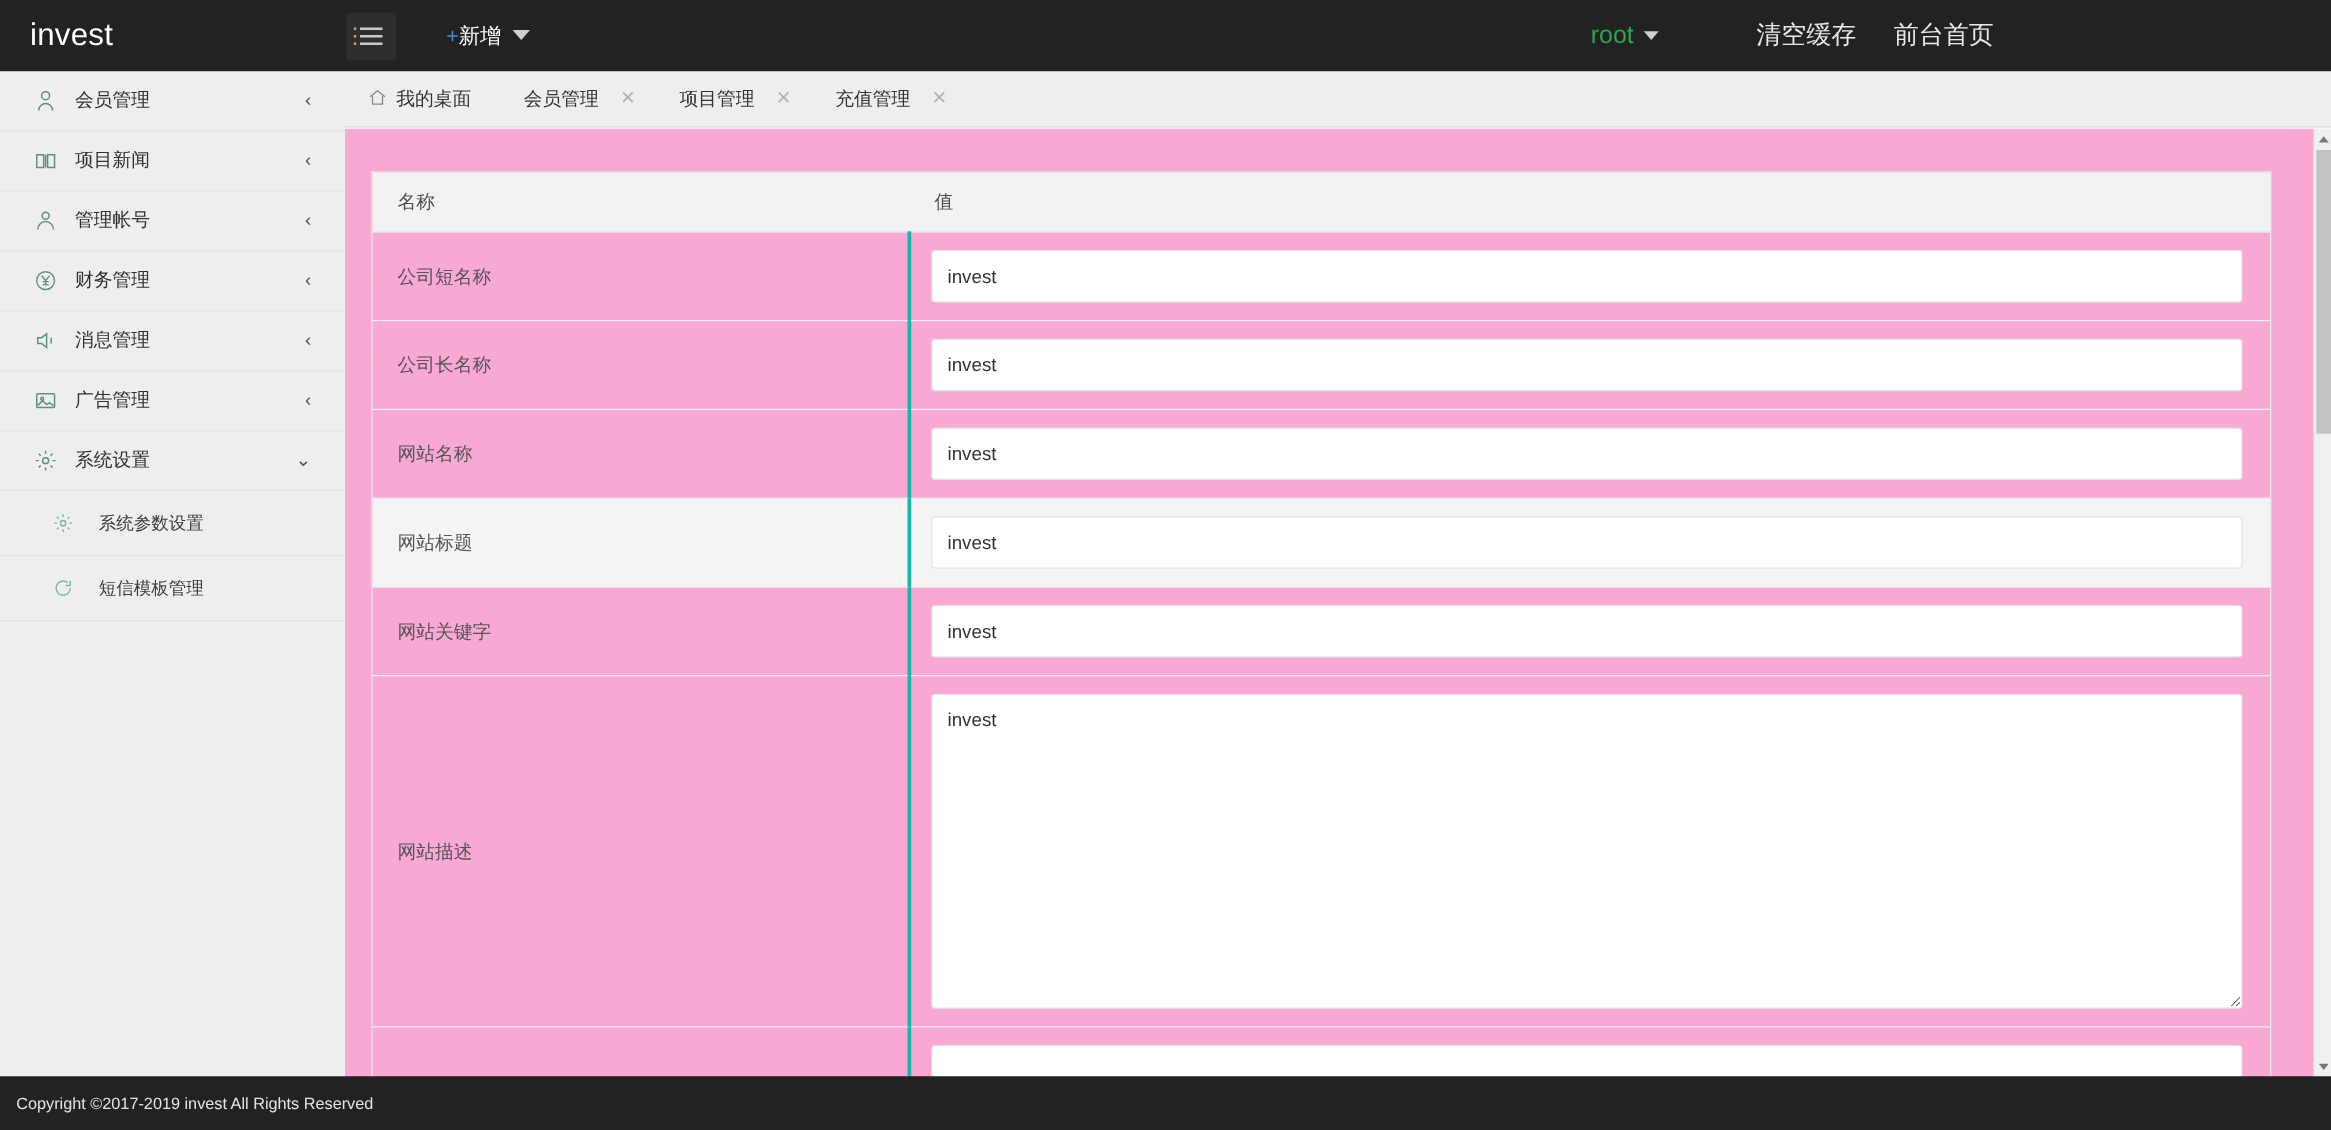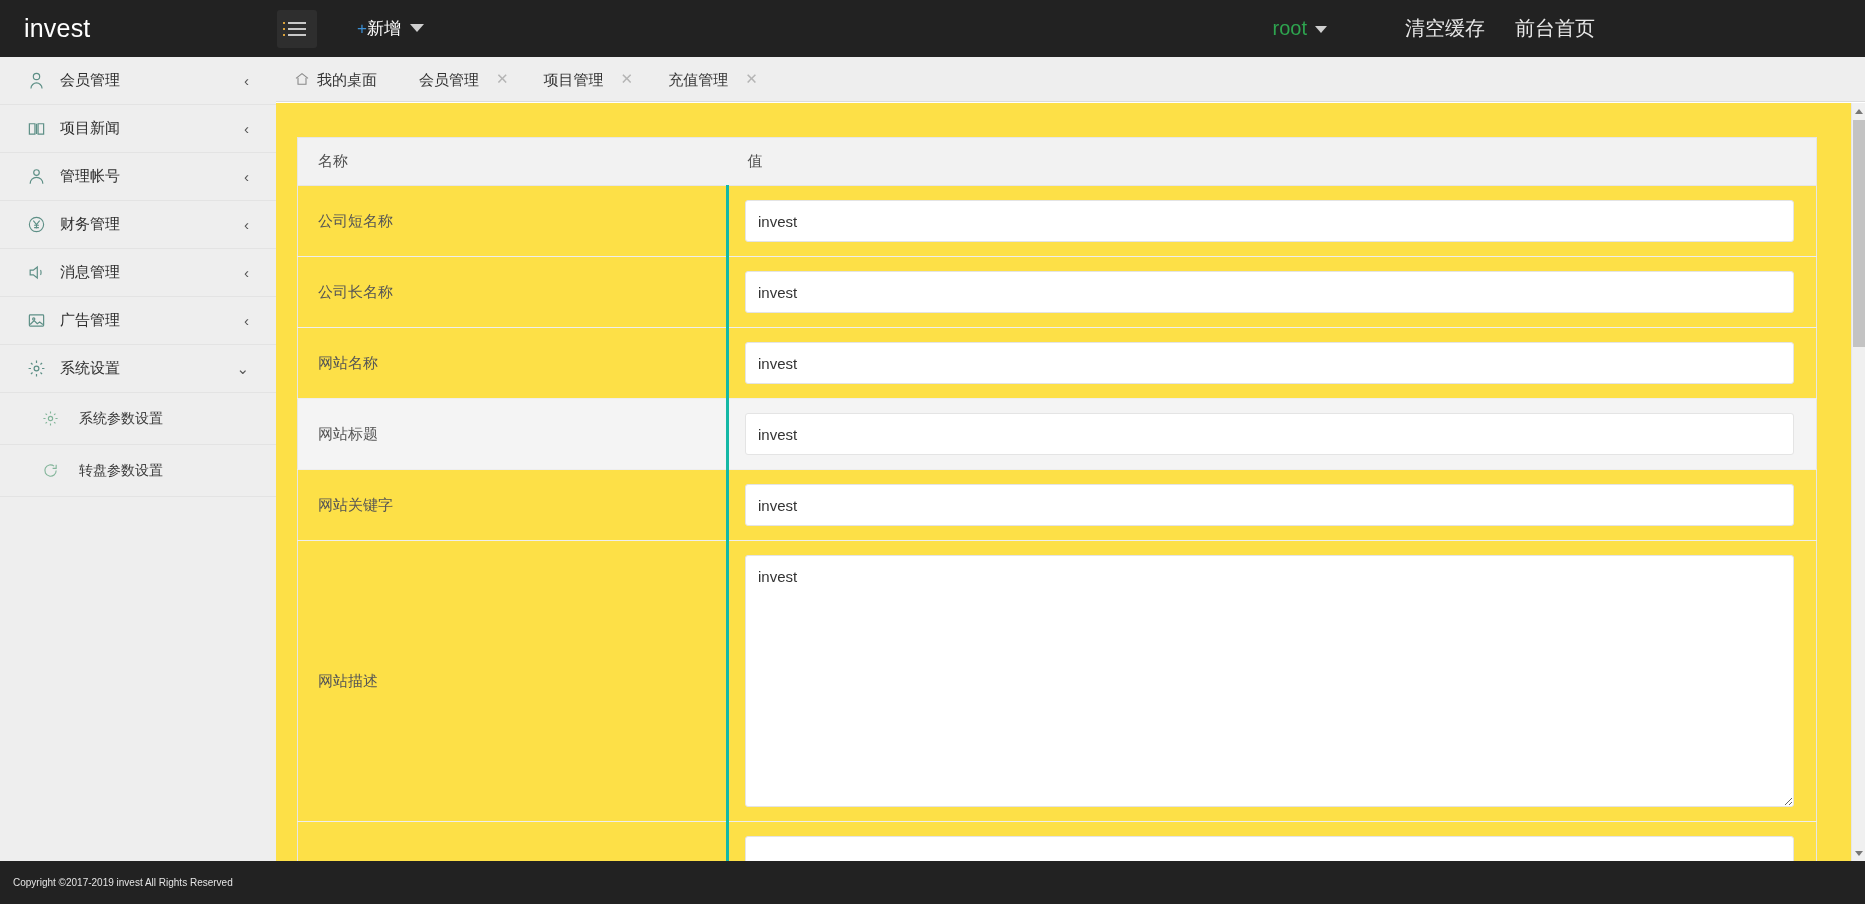--- a/index.html
+++ b/index.html
@@ -181,21 +181,21 @@
     line-height: 1;
     vertical-align: 1px;
   }
   .tab.active .tab-close { color: #b4b4b4; }
 
   
   #tablewrap {
     position: absolute; left: 0; top: 46px;
     width: 1575px; height: 783px;
     overflow: hidden;
-    background: #fde047;
+    background: #f9a8d4;
   }
   #table {
     margin: 34px 20px 0 21px;
     width: 1520px;
     border-collapse: collapse;
     border: 1px solid #e6e6e6;
   }
   #table th {
     background: #f2f2f2;
     font-weight: normal;
@@ -295,21 +295,21 @@
   
   #footer {
     position: absolute; left: 0; bottom: 0;
     width: 1865px; height: 43px;
     background: #222222;
     z-index: 45;
   }
   #footer-text {
     position: absolute; left: 13px; top: 0;
     height: 43px; line-height: 43px;
-    color: #e4e4e4; font-size: 10px;
+    color: #e4e4e4; font-size: 13px;
     white-space: nowrap;
   }
 </style>
 </head>
 <body>
 
 <div id="header">
   <div id="logo">invest</div>
 
   <div id="menu-toggle">
@@ -423,21 +423,21 @@
 
 
 
   <div class="nav-item sub">
     <span class="nav-ico">
       <svg width="17" height="17" viewBox="0 0 24 24" fill="none" stroke="currentColor" stroke-width="1.6">
         <path d="M20 12a8 8 0 1 1-3-6.2"></path>
           <path d="M20 4v5h-5"></path>
       </svg>
     </span>
-    <span class="nav-label">转盘参数设置</span>
+    <span class="nav-label">短信模板管理</span>
   </div>
 
   <div class="nav-fill"></div>
 </div>
 
 <div id="content">
 
   <div id="tabbar">
     <div class="tab home">
       <span class="home-ico">

